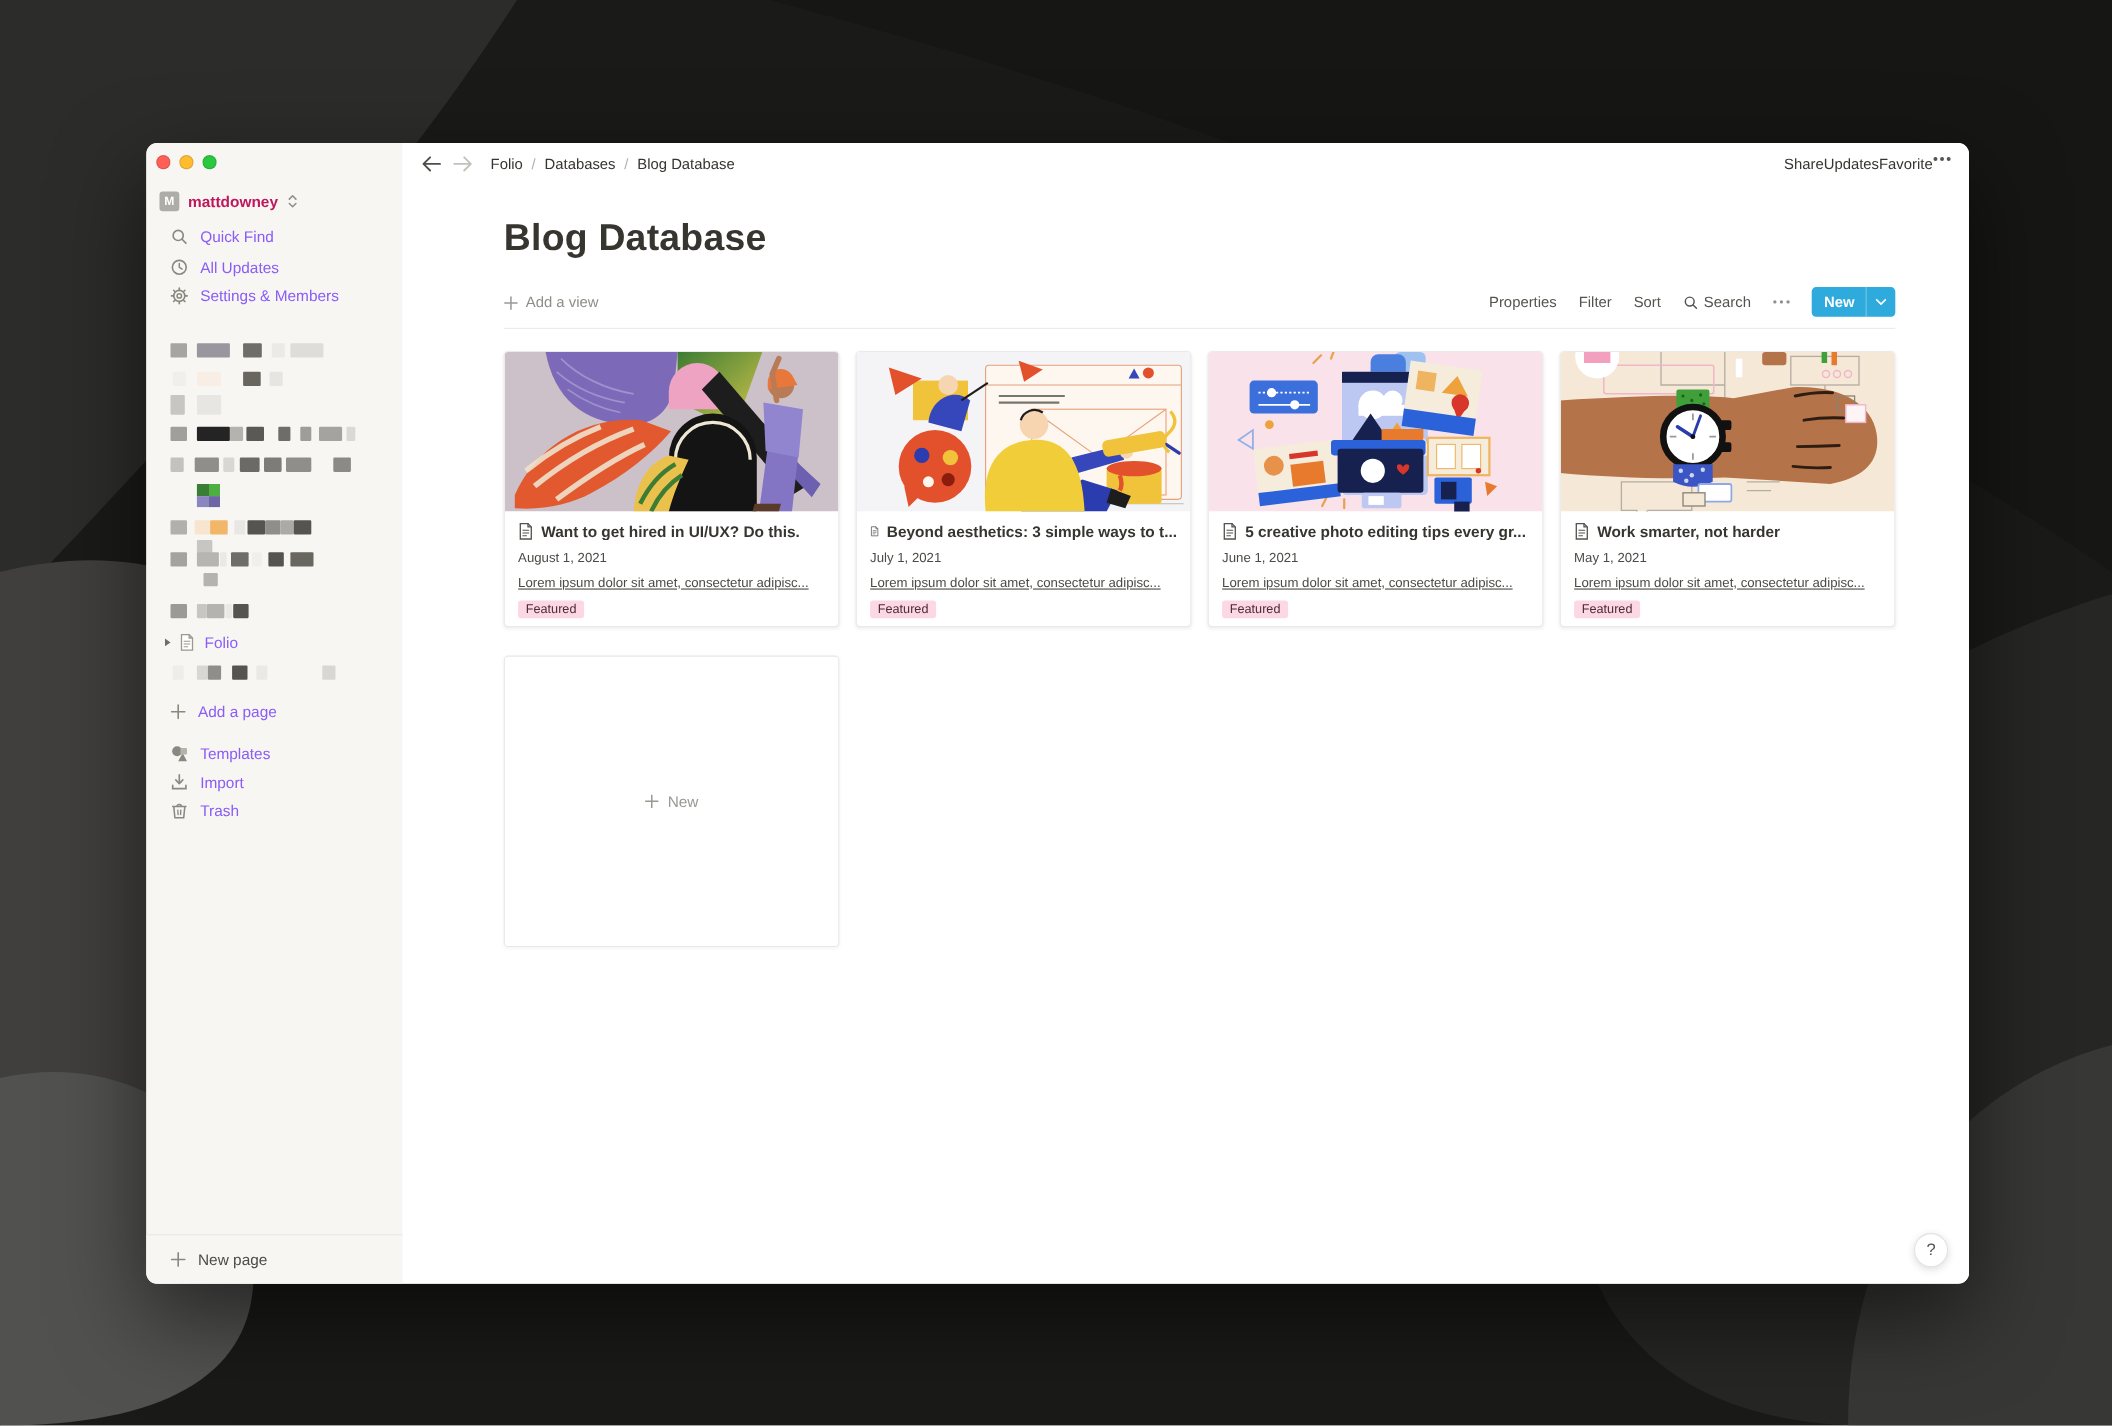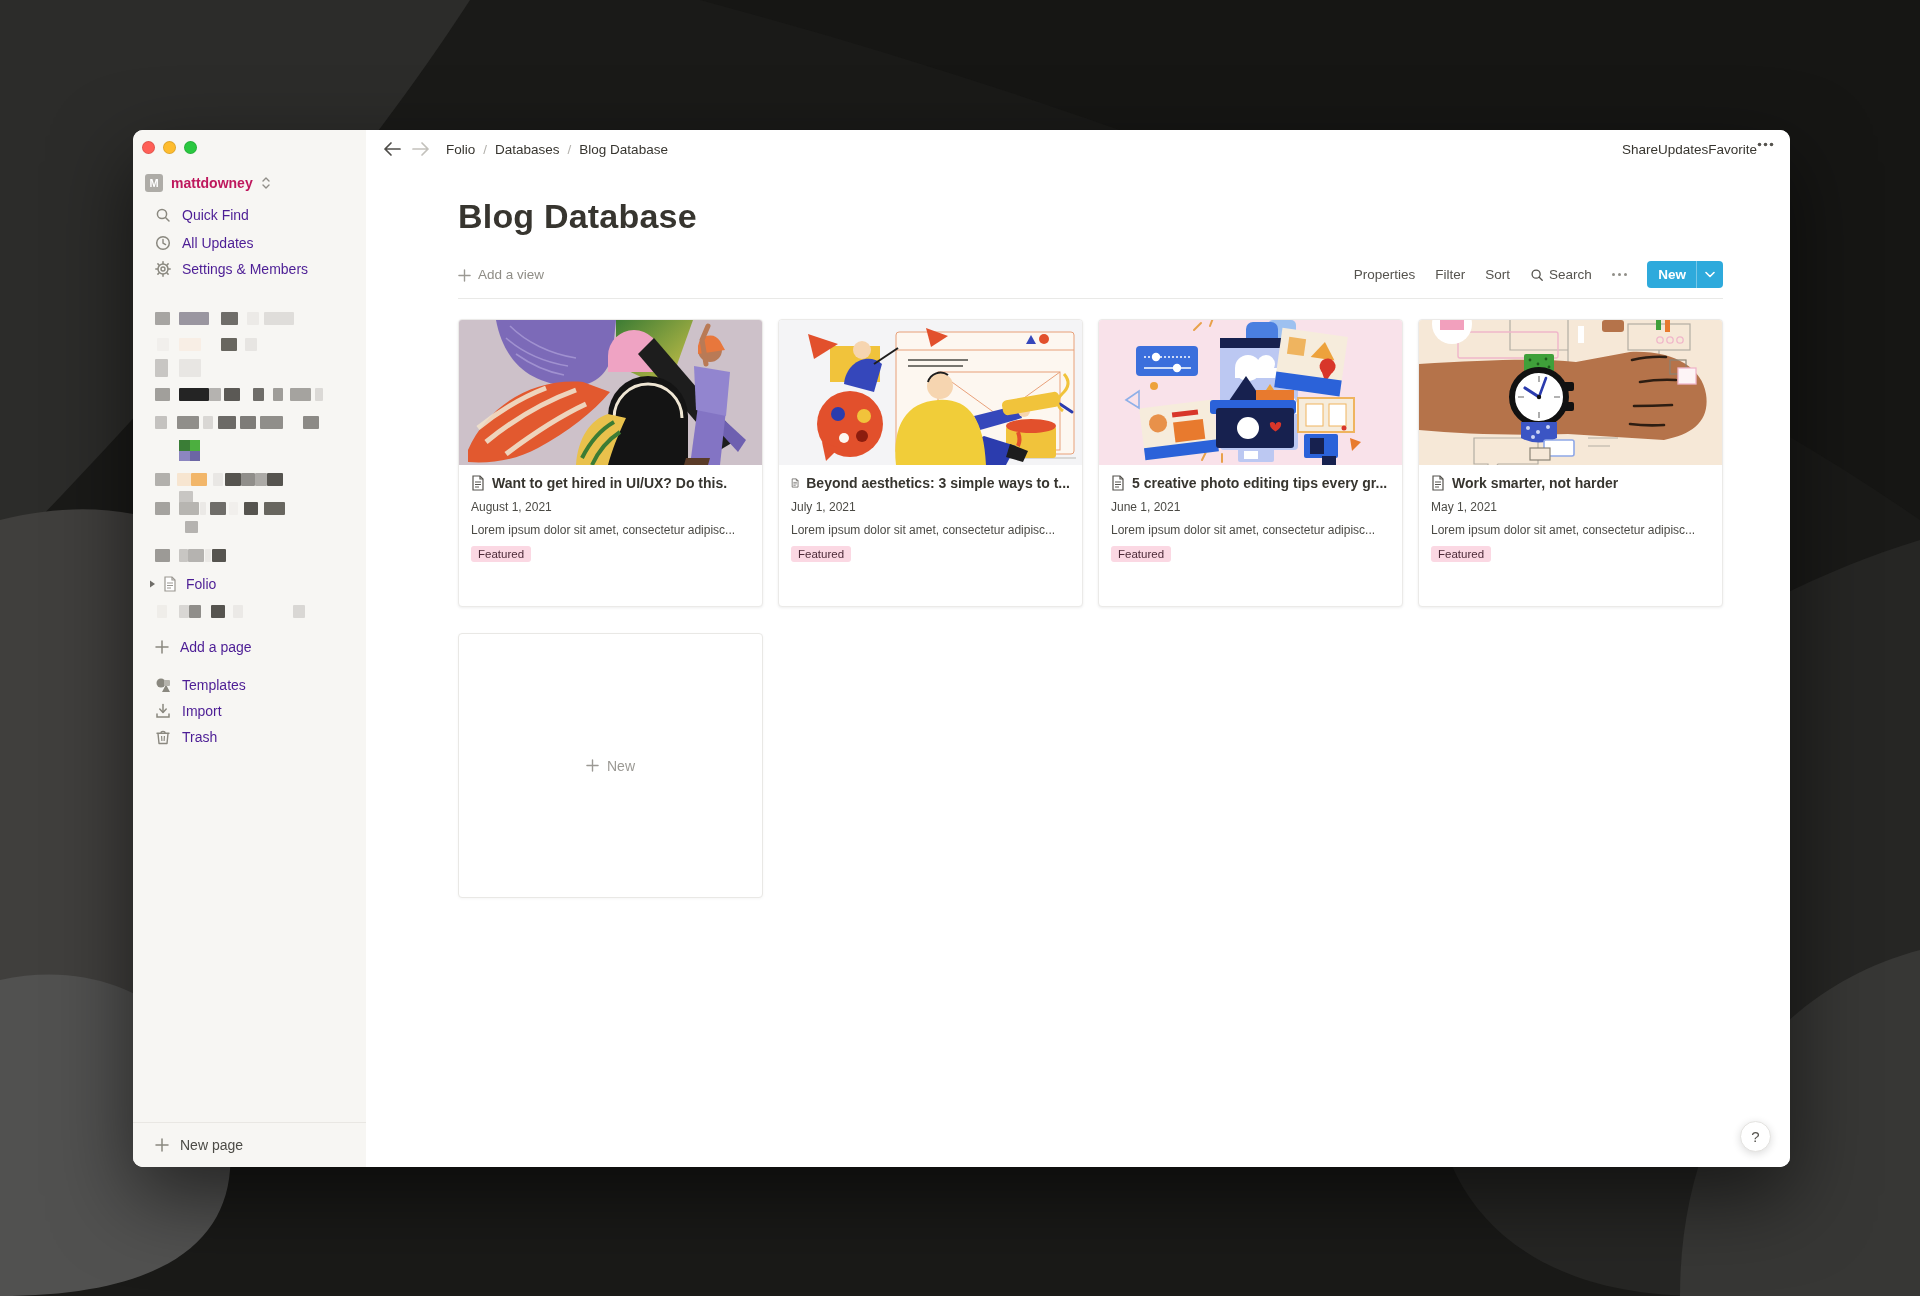--- a/index.html
+++ b/index.html
@@ -16,21 +16,21 @@
   
   .sidebar { position:relative; flex:none; width:233px; background:#f7f6f3; }
   .traffic { position:absolute; top:11px; left:9px; display:flex; gap:8px; }
   .tl { width:13px; height:13px; border-radius:50%; border:0.5px solid rgba(0,0,0,.12); }
   .tl.red{ background:#ff5f57; } .tl.yellow{ background:#febc2e; } .tl.green{ background:#2ac840; }
 
   .workspace { position:absolute; top:40px; left:0; right:0; height:26px; display:flex; align-items:center; padding-left:12px; gap:8px; cursor:pointer; }
   .ws-avatar { width:18px; height:18px; border-radius:3px; background:#aeaca7; color:#fff; font-size:11px; font-weight:700; display:flex; align-items:center; justify-content:center; }
   .ws-name { font-size:14px; font-weight:700; color:#be185d; }
 
-  .side-item { position:absolute; left:0; right:0; height:26px; display:flex; align-items:center; padding-left:22px; gap:11px; font-size:14px; color:#4c1d95; font-weight:500; cursor:pointer; }
+  .side-item { position:absolute; left:0; right:0; height:26px; display:flex; align-items:center; padding-left:22px; gap:11px; font-size:14px; color:#8b5cf6; font-weight:500; cursor:pointer; }
   .side-item svg { flex:none; }
   .folio-row { padding-left:14px; gap:6px; }
   .folio-row .doc { margin-right:3px; }
 
   .rblock { position:absolute; height:13px; border-radius:1px; }
   .r-quad { position:absolute; width:21px; height:21px; }
   .r-quad span { position:absolute; width:50%; height:50%; }
 
   .newpage { position:absolute; left:0; right:0; bottom:0; height:45px; border-top:1px solid #e9e7e3; display:flex; align-items:center; padding-left:22px; gap:11px; font-size:14px; color:#4c4b46; font-weight:500; cursor:pointer; background:#f7f6f3; }
 
@@ -52,26 +52,26 @@
   .viewbar-right { margin-left:auto; display:flex; align-items:center; gap:8px; font-size:13.5px; color:#55534e; }
   .vb-item { padding:3px 6px; border-radius:3px; cursor:pointer; }
   .vb-search { display:flex; align-items:center; gap:5px;text-align:right; }
   .vb-dots { display:flex; gap:2.5px; padding:3px 6px; cursor:pointer; }
   .vb-dots i { width:3.5px; height:3.5px; border-radius:50%; background:#908e88; }
   .new-btn { display:flex; align-items:stretch; height:27px; background:#2eaadc; border-radius:4px; color:#fff; font-weight:600; overflow:hidden; cursor:pointer; margin-left:6px; }
   .new-btn .lbl { display:flex; align-items:center; padding:0 10px 0 11px; }
   .new-btn .chev { display:flex; align-items:center; padding:0 8px; border-left:1px solid rgba(255,255,255,.35); }
 
   .cards { display:grid; grid-template-columns:repeat(4,305px); gap:15px; margin-top:20px; }
-  .card { height:288px; background:#fff; border:1px solid #ebeae8; border-radius:4px; overflow:hidden; box-shadow:0 1px 3px rgba(15,15,15,.07); cursor:pointer; }
+  .card { height:251px; background:#fff; border:1px solid #ebeae8; border-radius:4px; overflow:hidden; box-shadow:0 1px 3px rgba(15,15,15,.07); cursor:pointer; }
   .card-img { display:block; width:100%; height:145px; }
   .card-body { padding:10px 12px; }
   .card-title { display:flex; align-items:center; gap:7px; font-size:14px; font-weight:600; color:#37352f; white-space:nowrap; overflow:hidden; }
   .card-date { margin-top:9px; font-size:12px; color:#4b4a45; }
-  .card-excerpt { margin-top:9px; font-size:12px; color:#4b4a45; white-space:nowrap; overflow:hidden; }
+  .card-excerpt { margin-top:9px; font-size:12px; color:#4b4a45; white-space:nowrap; overflow:hidden;text-decoration:underline; }
   .tag { display:inline-block; margin-top:9px; font-size:11.5px; background:#fbd8e3; color:#4c2a37; padding:2px 7px; border-radius:3px; }
 
   .new-card { width:305px; height:265px; margin-top:26px; background:#fff; border:1px solid #e9e8e5; border-radius:4px; box-shadow:0 1px 3px rgba(15,15,15,.04); display:flex; align-items:center; justify-content:center; gap:8px; color:#9b9994; font-size:14px; cursor:pointer; }
 
   .help-btn { position:absolute; right:19px; bottom:15px; width:31px; height:31px; border-radius:50%; background:#fff; border:1px solid #e4e3e0; box-shadow:0 2px 8px rgba(0,0,0,.14); display:flex; align-items:center; justify-content:center; color:#55534e; font-size:15px; cursor:pointer; }
 </style>
 </head>
 <body>
 
 <div class="stage">

